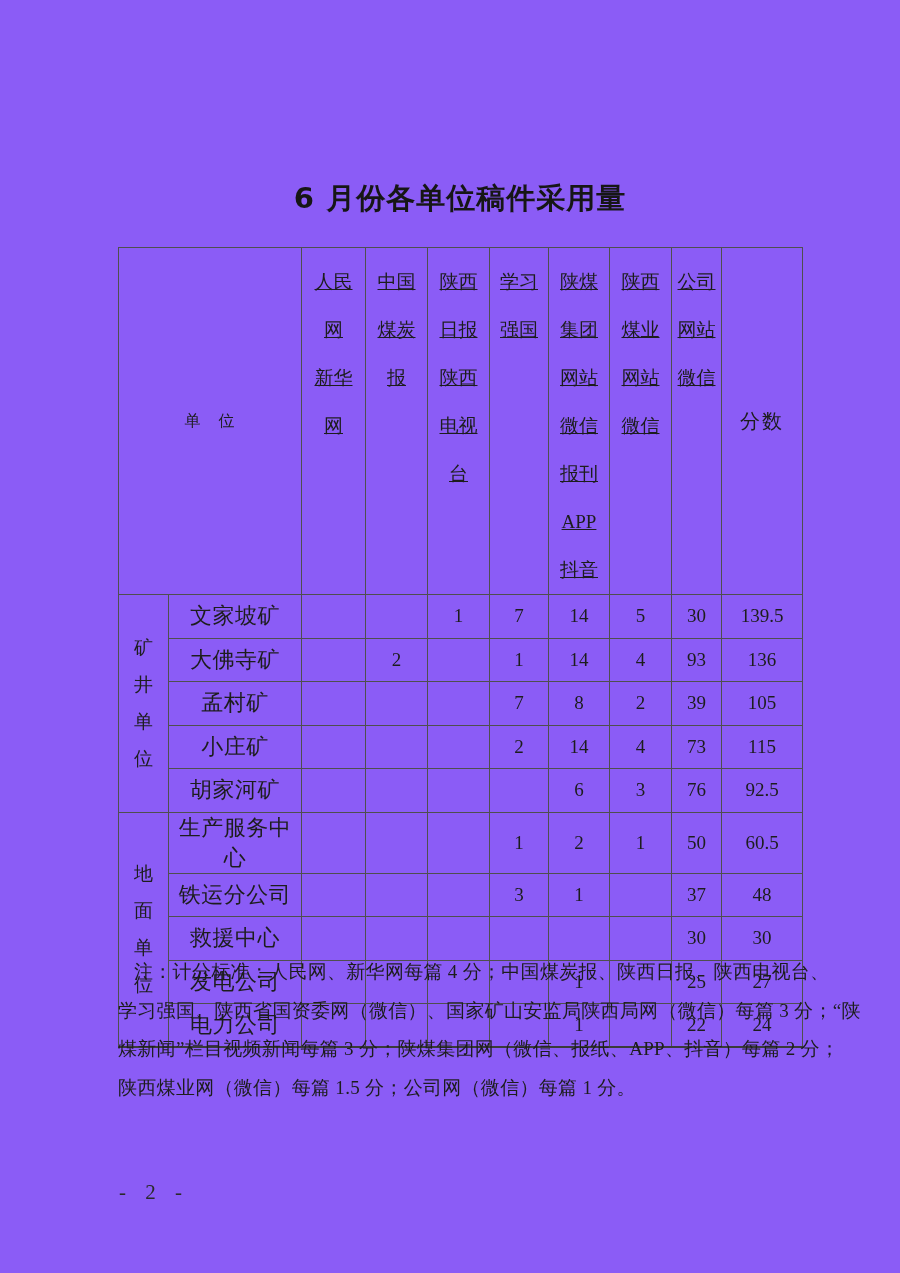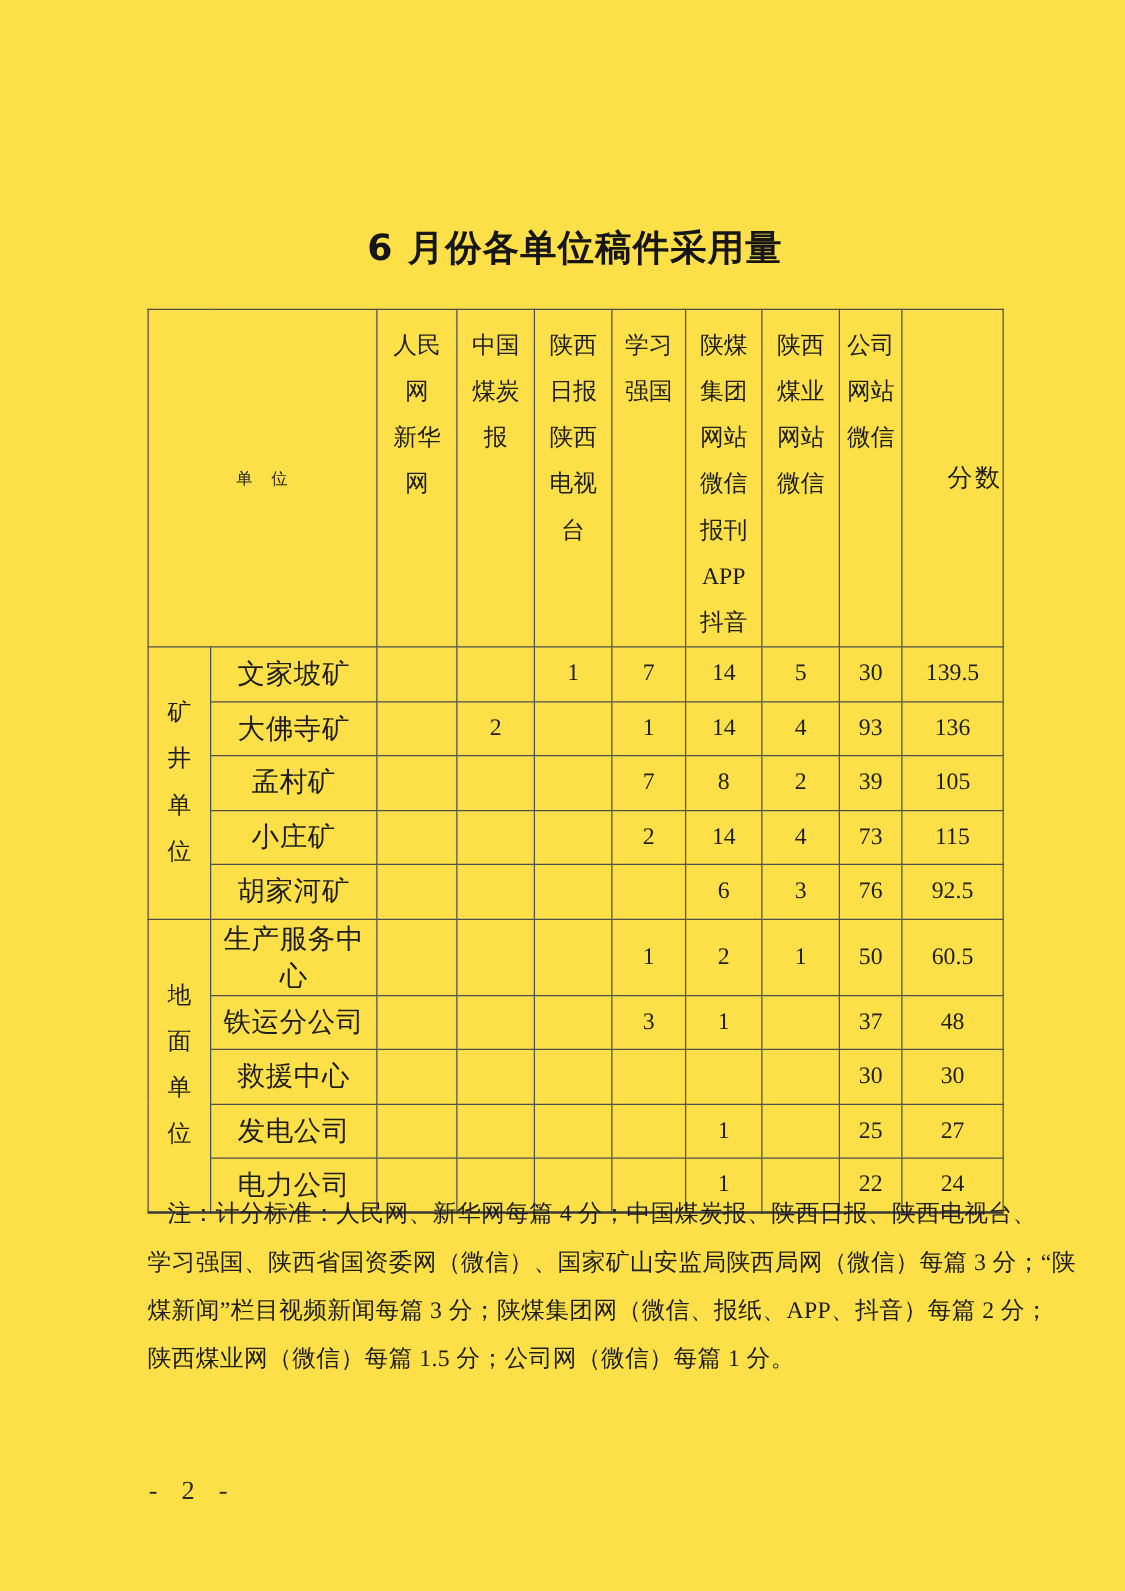--- a/index.html
+++ b/index.html
@@ -1,21 +1,21 @@
 <!DOCTYPE html>
 <html><head>
 <meta charset="utf-8">
 <style>
   * { margin: 0; padding: 0; box-sizing: border-box; }
   html, body { background: #ffffff; }
   .page {
     position: relative;
     width: 900px;
     height: 1273px;
-    background: #fde047;
+    background: #8b5cf6;
     overflow: hidden;
     font-family: "Liberation Serif", "DejaVu Serif", serif;
     color: #1d1d1d;
   }
   .doc-title {
     position: absolute;
     left: 118px;
     top: 179px;
     width: 684px;
     text-align: center;
@@ -41,34 +41,34 @@
     font-weight: normal;
     font-size: 19px;
     text-align: center;
     color: #1d1d1d;
     padding: 0;
     overflow: hidden;
   }
   tr.header-row { height: 264px; }
   th.unit-header {
     vertical-align: middle;
-    font-size: 13px;
+    font-size: 16px;
     letter-spacing: 1px;
   }
   th.col-header {
     vertical-align: top;
     padding-top: 10px;
-    line-height: 37px;
+    line-height: 48px;
     white-space: pre-line;
+    text-decoration: underline;
   }
   th.score-header {
     vertical-align: middle;
     font-size: 20px;
     letter-spacing: 2px;
-    text-align: right;
   }
   tr.body-row { height: 43.5px; }
   td.group-cell {
     vertical-align: middle;
     line-height: 37px;
     white-space: pre-line;
     font-size: 19px;
   }
   td.unit-cell { font-size: 22px; letter-spacing: 0.5px; }
   td.data-cell { font-size: 19px; }

